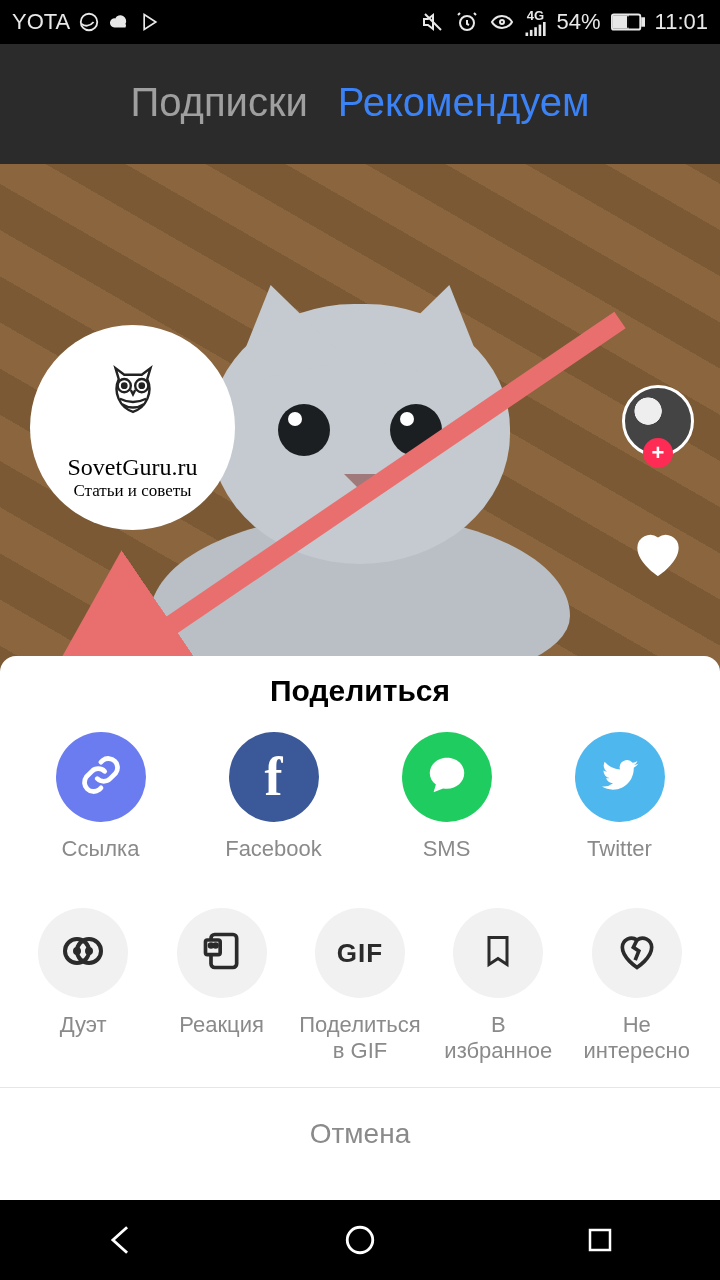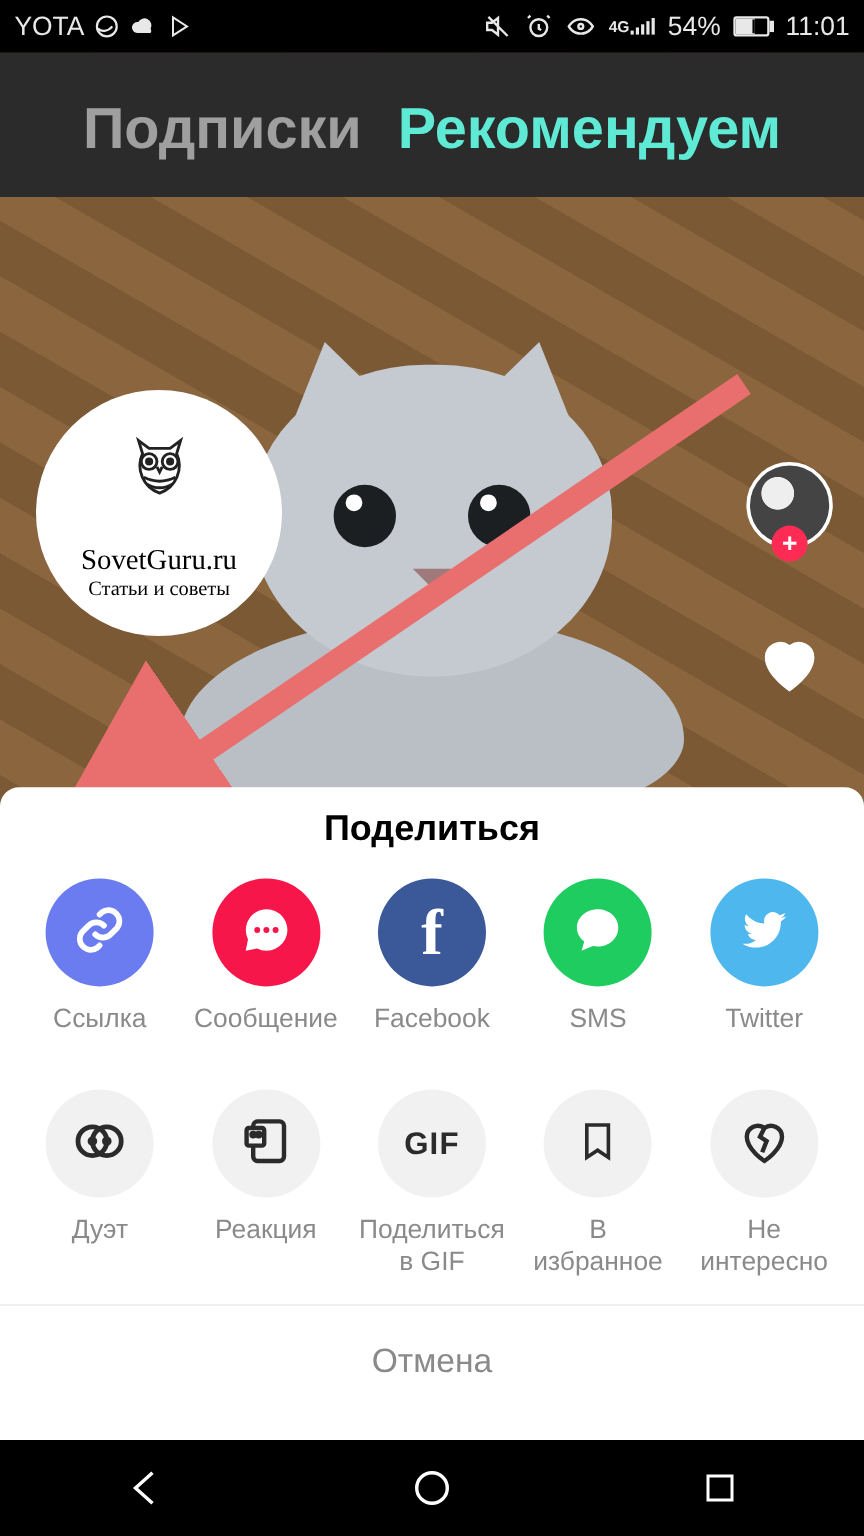--- a/index.html
+++ b/index.html
@@ -24,22 +24,22 @@
   .cat-ear-l { left:10px; transform:rotate(-12deg); }
   .cat-ear-r { right:10px; transform:rotate(12deg); }
   .cat-eye { position:absolute; top:100px; width:52px; height:52px; background:#1b1f22; border-radius:50%; }
   .cat-eye.l { left:68px; }
   .cat-eye.r { right:68px; }
   .cat-eye::after { content:""; position:absolute; top:8px; left:10px; width:14px; height:14px; background:#fff; border-radius:50%; }
   .cat-nose { position:absolute; top:170px; left:50%; transform:translateX(-50%); width:0;height:0; border-left:16px solid transparent; border-right:16px solid transparent; border-top:16px solid #a07a7a; }
 
   
   .top-tabs { position:absolute; top:80px; left:0; right:0; display:flex; justify-content:center; gap:30px; z-index:25; }
-  .top-tab { font-size:48px; font-weight:700; color:rgba(255,255,255,.55); }
-  .top-tab.active { color:#5eead4; }
+  .top-tab { font-size:40px; font-weight:400; color:rgba(255,255,255,.55); }
+  .top-tab.active { color:#3b82f6; }
 
   
   .badge { position:absolute; left:30px; top:325px; width:205px; height:205px; background:#fff; border-radius:50%; display:flex; flex-direction:column; align-items:center; justify-content:center; z-index:20; text-align:center; }
   .owl-icon { margin-bottom:6px; }
   .badge-title { font-family:Georgia,serif; font-size:24px;margin-top:19px; }
   .badge-sub { font-family:Liberation Serif, serif; font-size:17px; }
 
   
   .side-actions { position:absolute; right:26px; top:385px; display:flex; flex-direction:column; align-items:center; gap:60px; z-index:22; }
   .avatar { width:72px; height:72px; border-radius:50%; background:radial-gradient(circle at 35% 35%, #eee 0 22%, #444 23% 100%); border:3px solid #fff; position:relative; }
@@ -102,21 +102,21 @@
             <circle cx="12" cy="13" r="7"></circle>
             <path d="M12 10v4l2 1M5 3 3 5M19 3l2 2"></path>
           </svg>
       </span>
       <span class="status-icon">
         <svg width="26" height="24" viewBox="0 0 24 24" fill="none" stroke="#e8e8e8" stroke-width="2">
             <path d="M2 12s3-6 10-6 10 6 10 6-3 6-10 6S2 12 2 12z"></path>
             <circle cx="12" cy="12" r="2"></circle>
           </svg>
       </span>
-      <span style="display:flex;align-items:center;line-height:1;">
+      <span style="display:flex;flex-direction:column;align-items:center;line-height:1;">
         <span style="font-size:13px;font-weight:700">4G</span>
         <span class="status-icon">
           <svg width="22" height="14" viewBox="0 0 24 16">
               <rect x="0" y="12" width="3" height="4" fill="#e8e8e8"></rect>
               <rect x="5" y="9" width="3" height="7" fill="#e8e8e8"></rect>
               <rect x="10" y="6" width="3" height="10" fill="#e8e8e8"></rect>
               <rect x="15" y="3" width="3" height="13" fill="#e8e8e8"></rect>
               <rect x="20" y="0" width="3" height="16" fill="#e8e8e8"></rect>
             </svg>
         </span>
@@ -199,33 +199,20 @@
           <span>
             <svg width="44" height="44" viewBox="0 0 24 24" fill="none" stroke="#fff" stroke-width="2.6" stroke-linecap="round">
                 <path d="M10 14a5 5 0 0 0 7 0l3-3a5 5 0 0 0-7-7l-1 1"></path>
                 <path d="M14 10a5 5 0 0 0-7 0l-3 3a5 5 0 0 0 7 7l1-1"></path>
               </svg>
           </span>
         </div>
         <div class="share-label">Ссылка</div>
       </div>
       <div class="share-item">
-        <div class="share-circle" style="background:#f6164a">
-          <span>
-            <svg width="46" height="46" viewBox="0 0 24 24" fill="#fff">
-                <path d="M12 3a9 9 0 0 0-8 13l-1 5 5-1a9 9 0 1 0 4-17z"></path>
-                <circle cx="8" cy="12" r="1.3" fill="#f6164a"></circle>
-                <circle cx="12" cy="12" r="1.3" fill="#f6164a"></circle>
-                <circle cx="16" cy="12" r="1.3" fill="#f6164a"></circle>
-              </svg>
-          </span>
-        </div>
-        <div class="share-label">Сообщение</div>
-      </div>
-      <div class="share-item">
         <div class="share-circle" style="background:#3b5998">
           <span style="font-size:54px;font-weight:700;font-family:Georgia,serif;line-height:1;">f</span>
         </div>
         <div class="share-label">Facebook</div>
       </div>
       <div class="share-item">
         <div class="share-circle" style="background:#1fcc5f">
           <span>
             <svg width="46" height="46" viewBox="0 0 24 24" fill="#fff">
                 <path d="M12 3C7 3 3 6.6 3 11c0 2.4 1.2 4.5 3.2 6L5 21l5-2c.6.1 1.3.2 2 .2 5 0 9-3.6 9-8.2S17 3 12 3z"></path>

